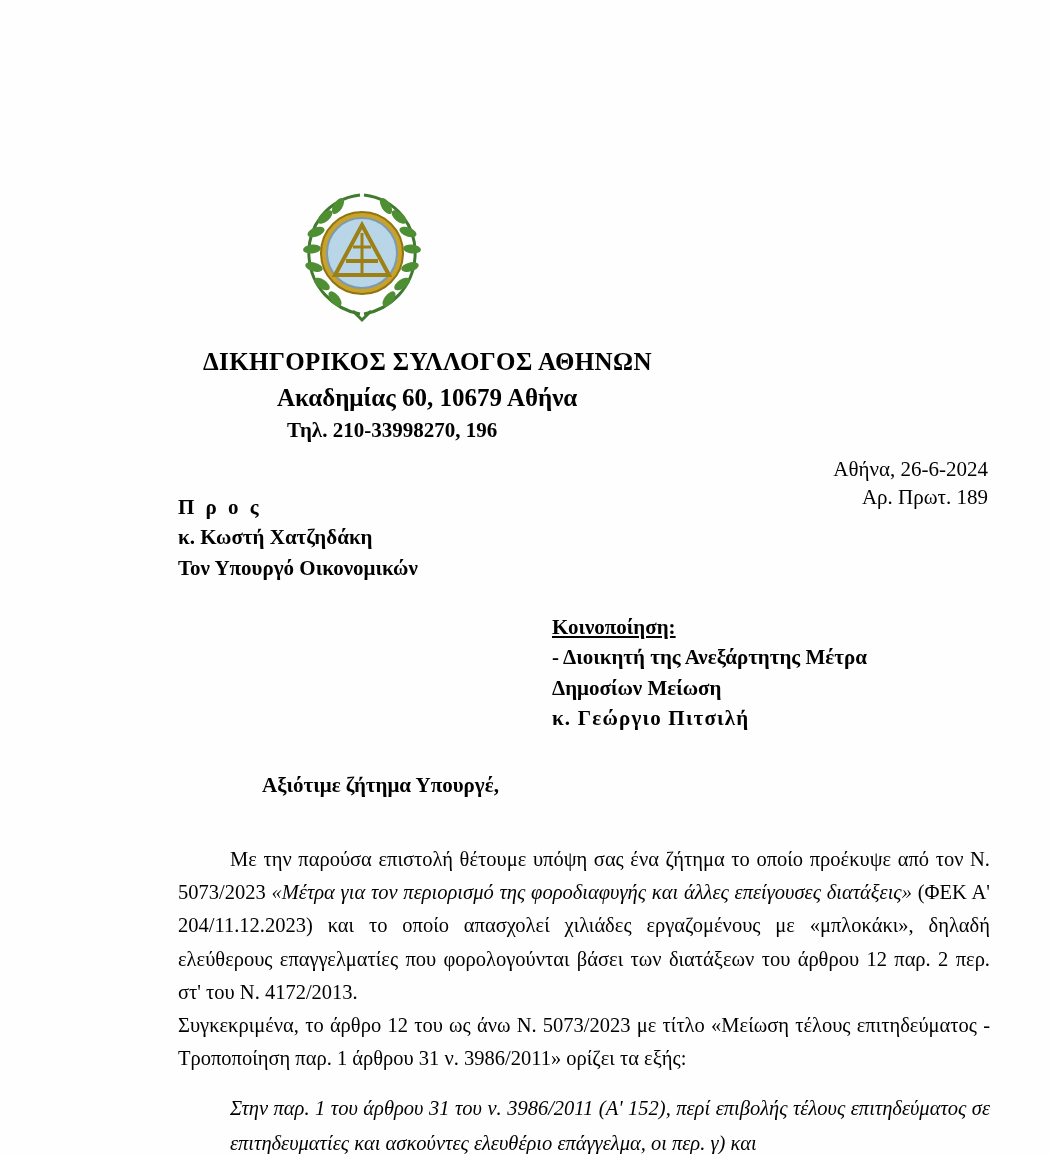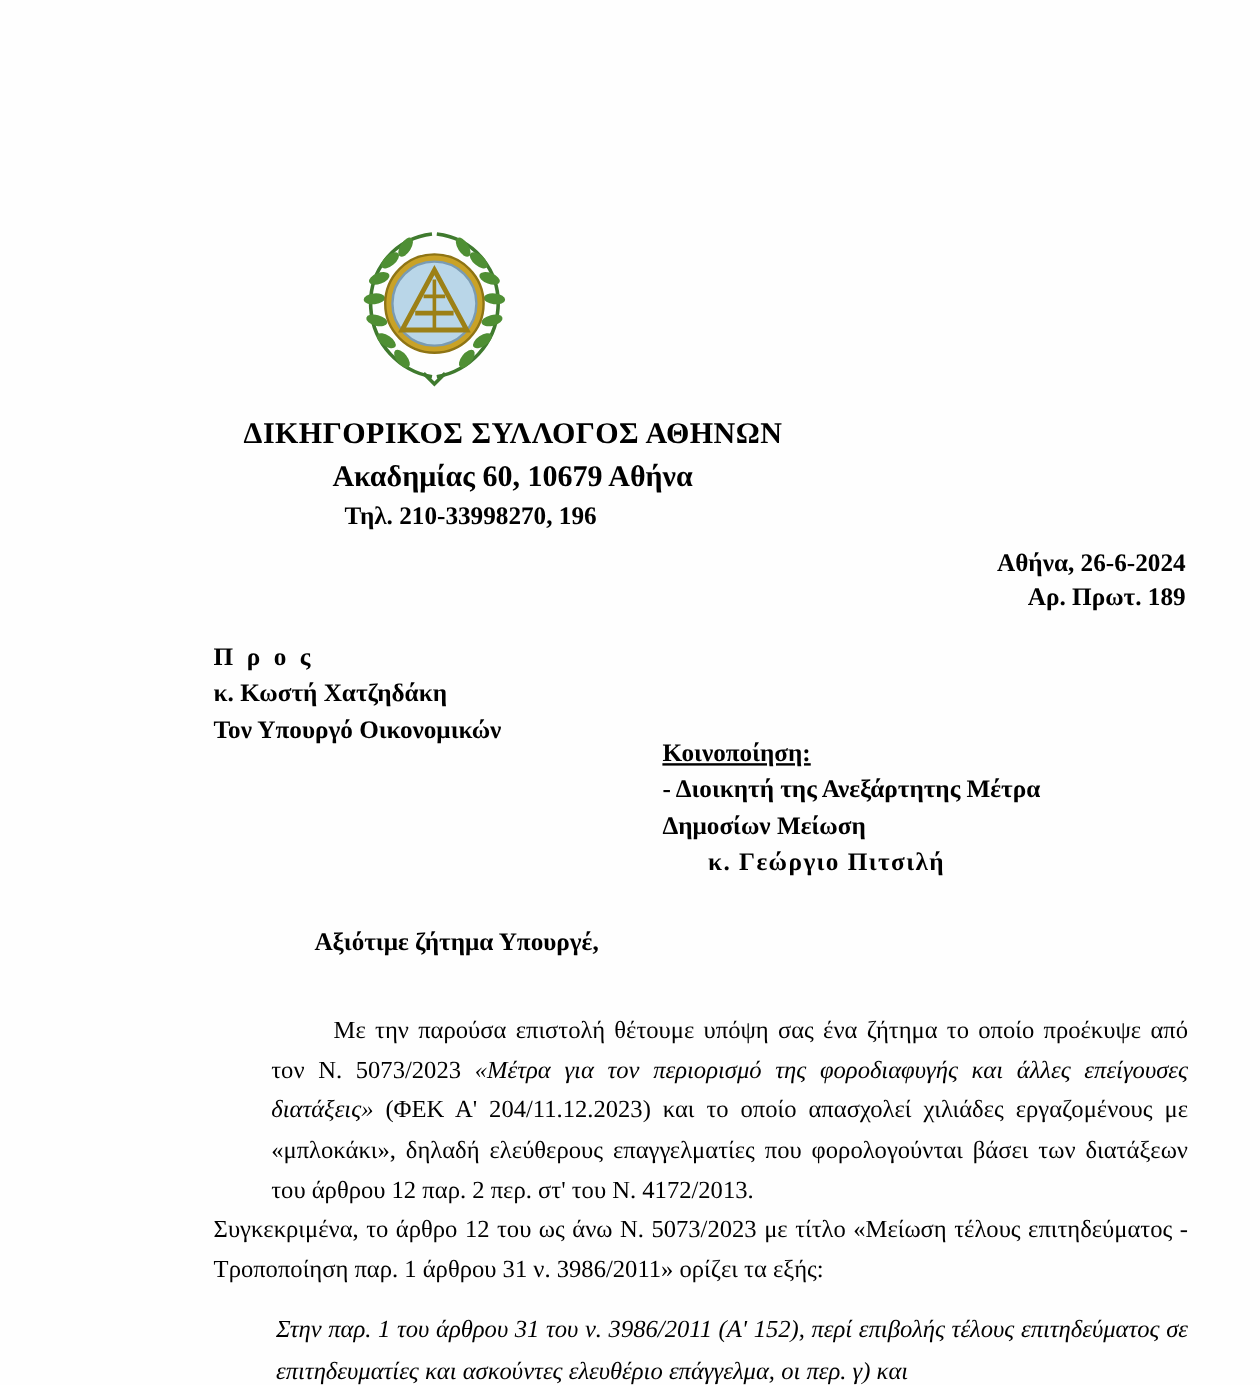--- a/index.html
+++ b/index.html
@@ -59,30 +59,30 @@
     margin-left: 262px;
     margin-top: 6px;
   }
 
   
   .date-block {
     position: absolute;
     right: 62px;
     top: 455px;
     text-align: right;
-    font-weight: bold;
+    font-weight: normal;
     font-size: 21px;
     line-height: 1.35;
   }
 
   
   .recipient {
     position: absolute;
     left: 178px;
-    top: 532px;
+    top: 492px;
     font-weight: bold;
     font-size: 21px;
     line-height: 1.45;
   }
   .recipient .spaced {
     letter-spacing: 3px;
   }
 
   
   .copy-block {
@@ -92,21 +92,20 @@
     font-weight: bold;
     font-size: 21px;
     line-height: 1.45;
   }
   .copy-title {
     text-decoration: underline;
     font-family: Liberation Serif, serif;
   }
   .copy-line.spaced-name {
     letter-spacing: 1.2px;
-    margin-left: 38px;
   }
 
   
   .salutation {
     position: absolute;
     left: 262px;
     top: 773px;
     font-weight: bold;
     font-size: 21px;
   }
@@ -119,21 +118,20 @@
     width: 812px;
     font-size: 20.5px;
     line-height: 1.62;
     text-align: justify;
   }
   .body-text p {
     margin: 0;
   }
   .body-text p.indent {
     text-indent: 52px;
-    margin-left: 48px;
   }
   .italic {
     font-style: italic;
   }
   .quote-block {
     margin-top: 16px;
     padding-left: 52px;
     font-style: italic;
     text-align: justify;
     line-height: 1.68;

